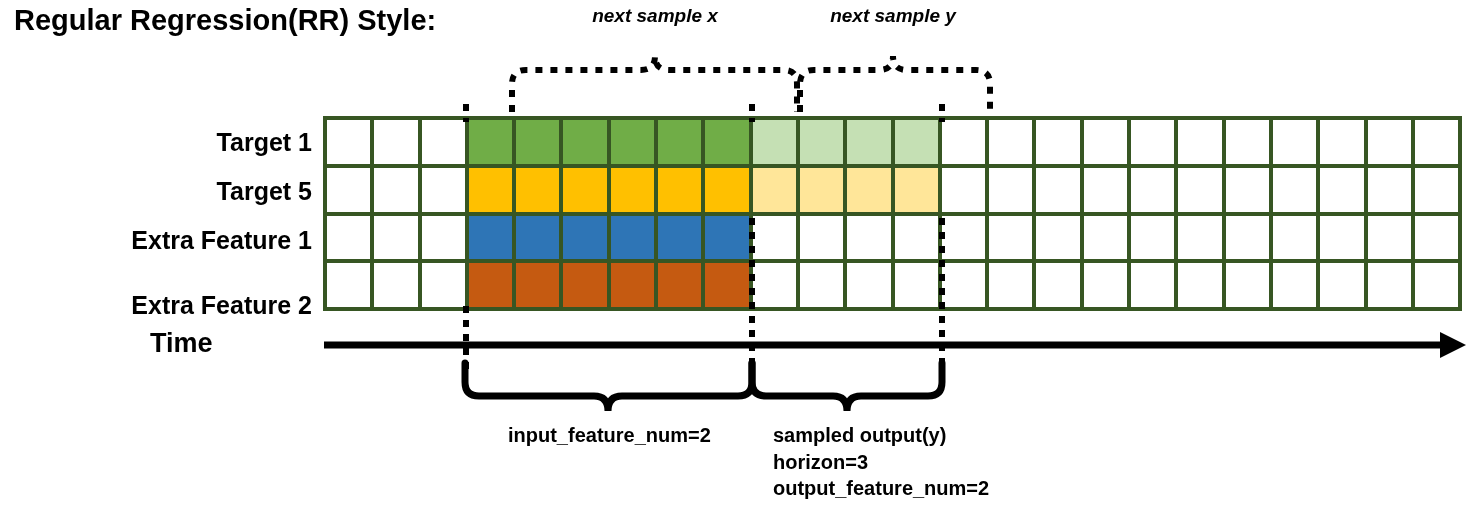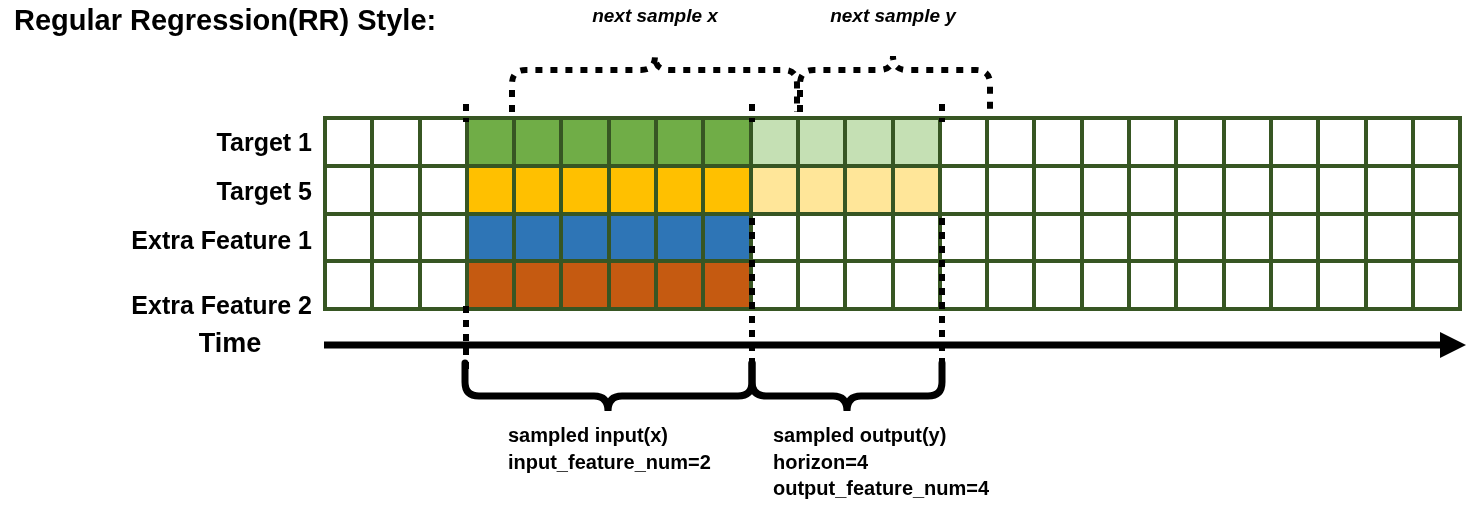--- a/index.html
+++ b/index.html
@@ -86,21 +86,21 @@
     background: #ffffff;
     min-width: 0;
   }
 
   
   #time-label {
     position: absolute;
     left: 150px;
     top: 328px;
     width: 160px;
-    text-align: center;
+    text-align: left;
     font-size: 27px;
     font-weight: 700;
     color: #000000;
   }
 
   
   #overlay {
     position: absolute;
     left: 0;
     top: 0;
@@ -273,23 +273,22 @@
     <path d="M 512,112 L 512,84 Q 512,70 526,70 L 641,70 Q 655,70 655,56 Q 655,70 669,70 L 784,70 Q 797,70 797,84 L 797,112" fill="none" stroke="#000000" stroke-width="6" stroke-dasharray="7,8" stroke-linecap="butt"></path>
 
     <path d="M 800,112 L 800,84 Q 800,70 814,70 L 879,70 Q 893,70 893,56 Q 893,70 907,70 L 976,70 Q 990,70 990,84 L 990,112" fill="none" stroke="#000000" stroke-width="6" stroke-dasharray="7,8" stroke-linecap="butt"></path>
 
     <path d="M 465,363 L 465,382 Q 465,396 479,396 L 594,396 Q 608,396 608,411 Q 608,396 622,396 L 738,396 Q 752,396 752,382 L 752,363" fill="none" stroke="#000000" stroke-width="7" stroke-linecap="round"></path>
 
     <path d="M 752,363 L 752,382 Q 752,396 766,396 L 833,396 Q 847,396 847,411 Q 847,396 861,396 L 928,396 Q 942,396 942,382 L 942,363" fill="none" stroke="#000000" stroke-width="7" stroke-linecap="round"></path>
   </svg>
 
   <div id="caption-x" class="caption">
-    <div>sampled input(x)</div>
     <div>input_feature_num=2</div>
   </div>
 
   <div id="caption-y" class="caption">
     <div>sampled output(y)</div>
-    <div>horizon=4</div>
-    <div>output_feature_num=4</div>
+    <div>horizon=3</div>
+    <div>output_feature_num=2</div>
   </div>
 
 </div>
 
 </body></html>

